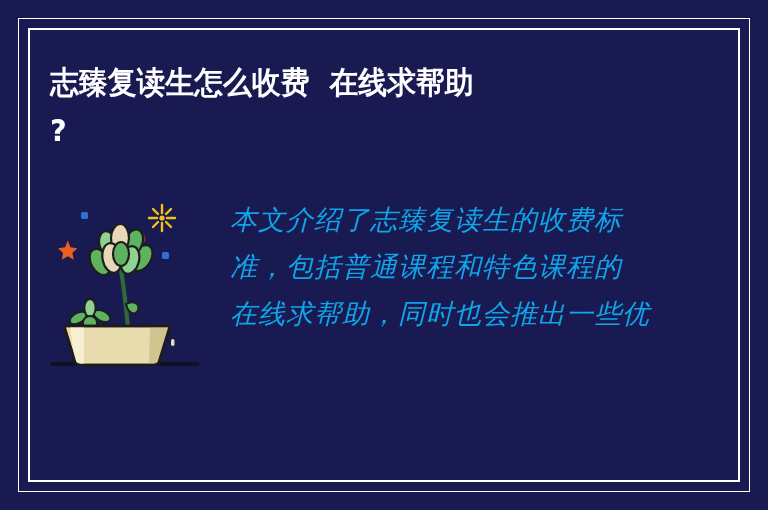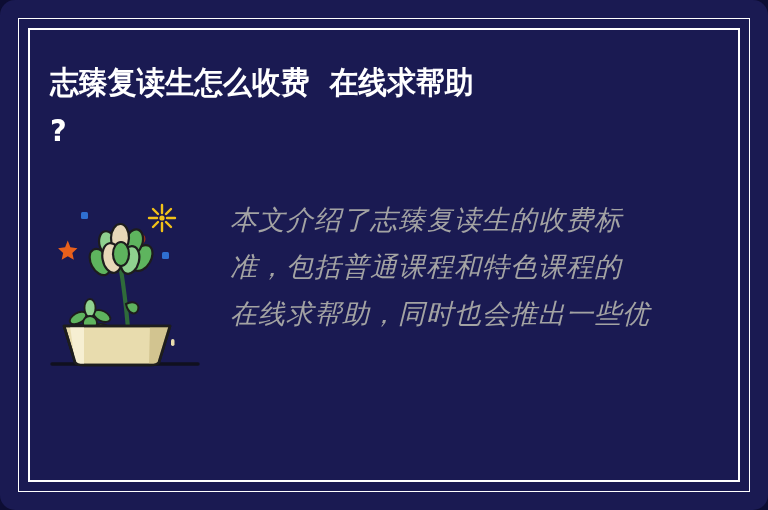--- a/index.html
+++ b/index.html
@@ -14,21 +14,20 @@
     font-family: "Liberation Sans", "DejaVu Sans", sans-serif;
   }
 
   
   #card {
     position: relative;
     width: 768px;
     height: 510px;
     background: #1a1a52;
     box-sizing: border-box;
-    border-radius: 15px;
   }
 
   
   .frame-outer {
     position: absolute;
     left: 18px;
     top: 18px;
     right: 18px;
     bottom: 18px;
     border: 1px solid #ffffff;
@@ -86,21 +85,21 @@
     display: block;
   }
 
   
   #body-text {
     flex: 1 1 auto;
     margin-left: 12px;
     padding-top: 8px;
   }
   .body-line {
-    color: #a3a3a3;
+    color: #0ea5e9;
     font-size: 27px;
     line-height: 47px;
     font-style: italic;
     font-family: "DejaVu Serif", "Liberation Serif", serif;
     letter-spacing: 1px;
     white-space: pre;
   }
 </style>
 </head>
 <body>

